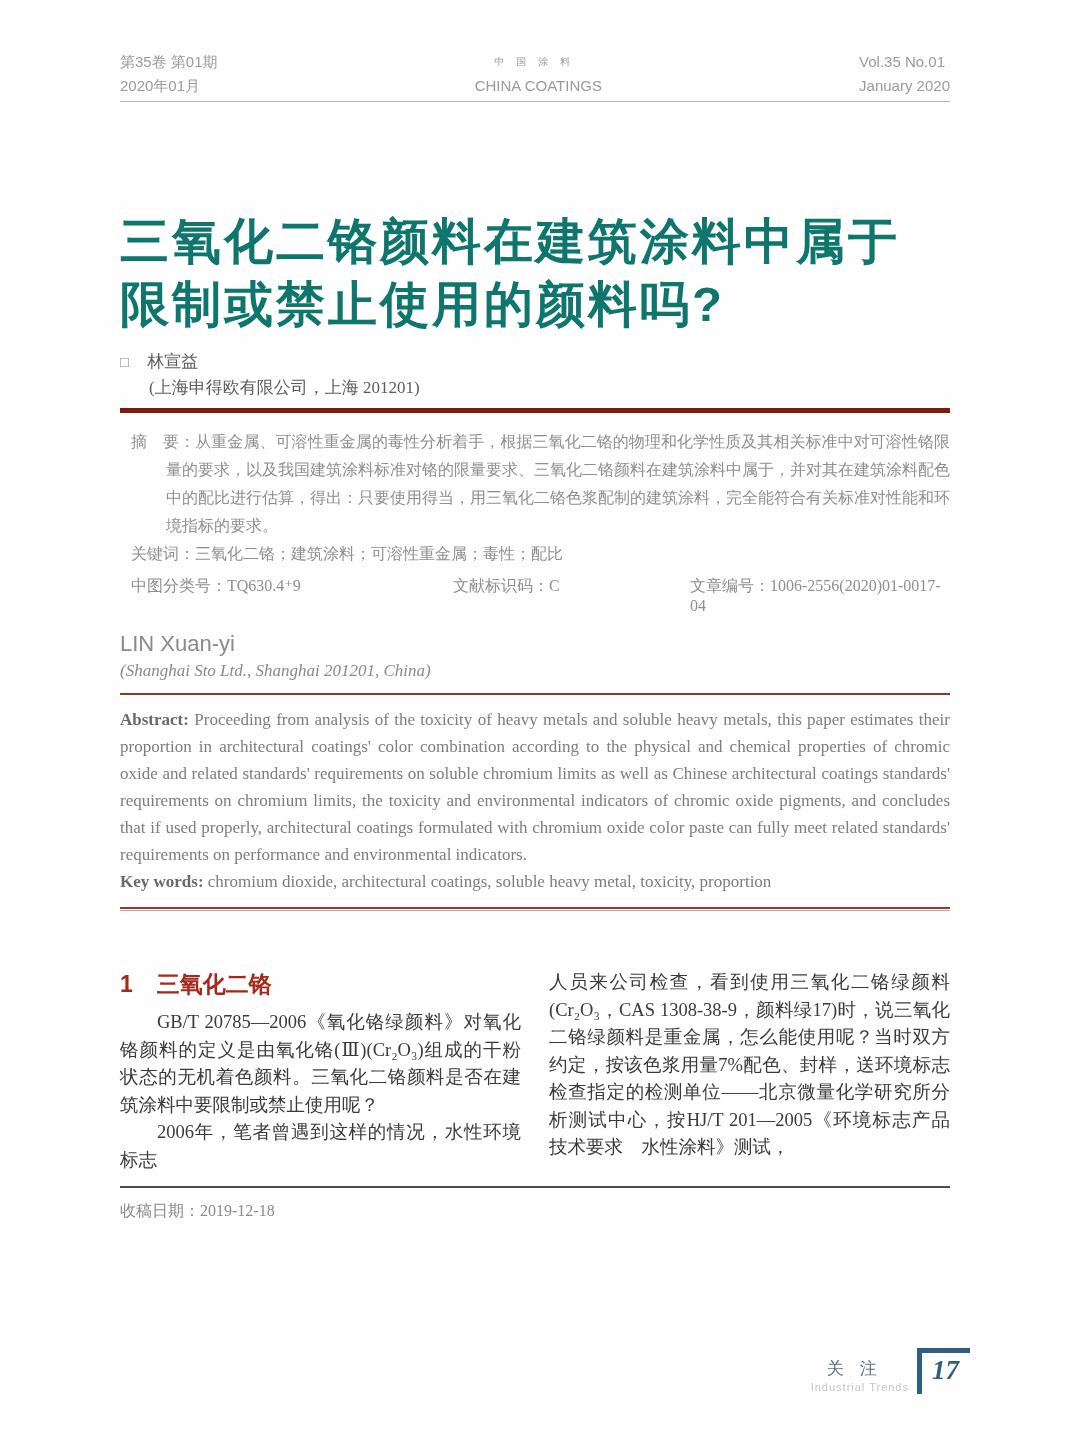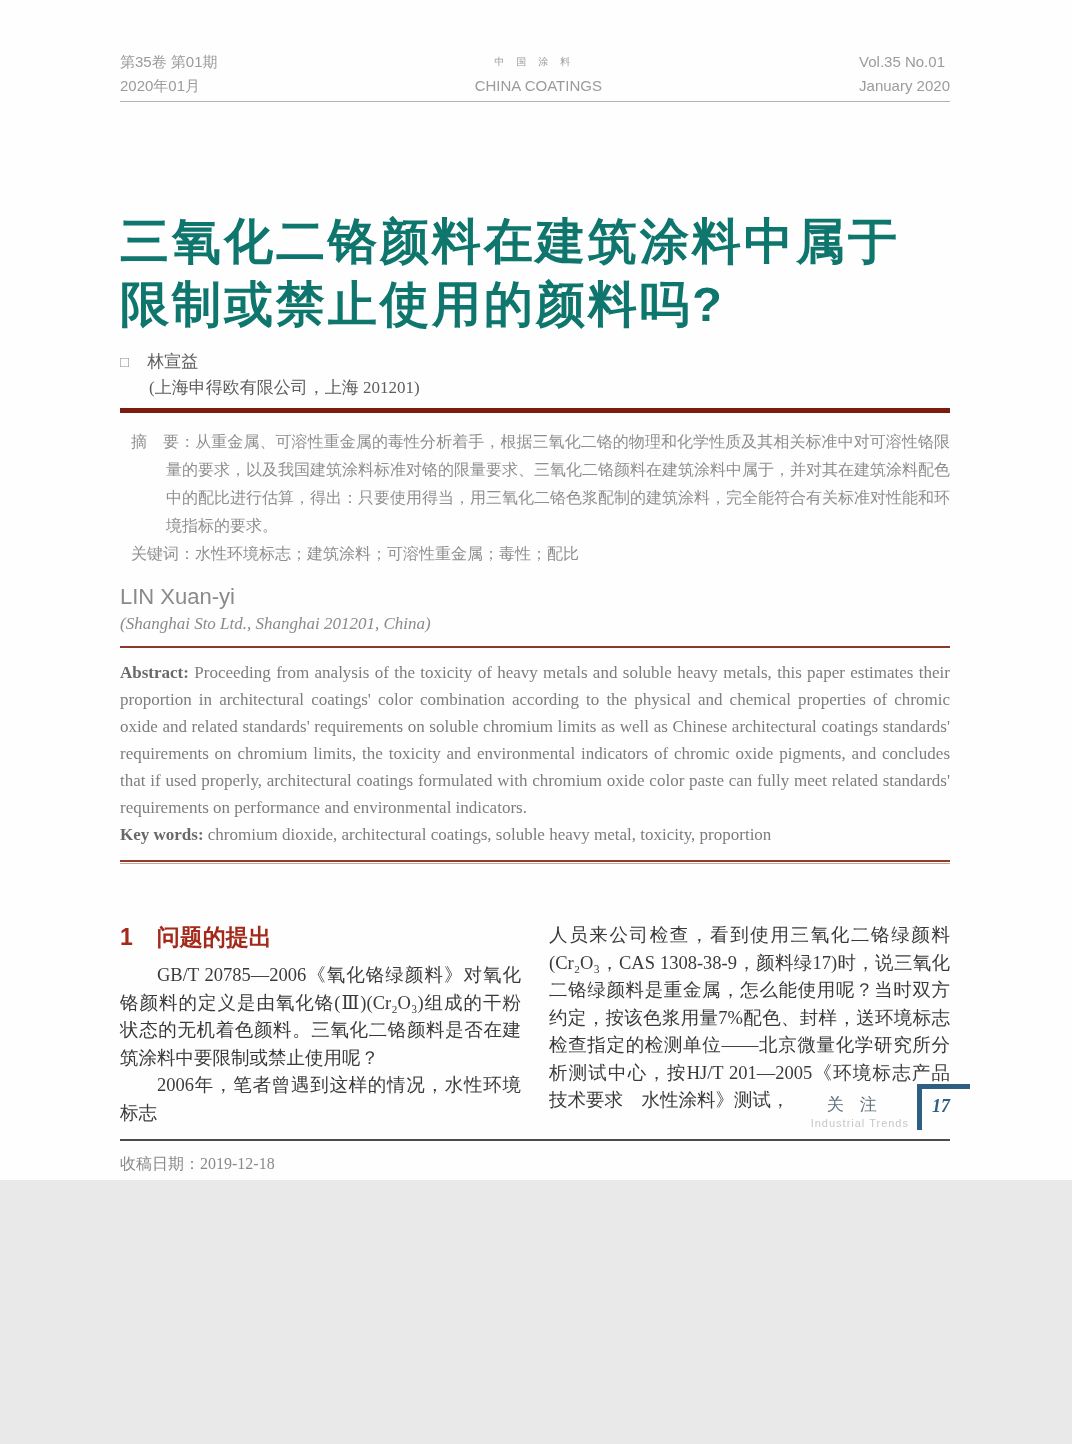--- a/index.html
+++ b/index.html
@@ -1,17 +1,17 @@
 <!DOCTYPE html>
 <html><head>
 <meta charset="utf-8">
 <style>
   html,body{margin:0;padding:0;background:#e9e9e9;}
   .page{
-    width:1072px;height:1180px;background:#fefefe;margin:0 auto;
+    width:1072px;height:1444px;background:#fefefe;margin:0 auto;
     position:relative;overflow:hidden;
     font-family:"Liberation Serif","DejaVu Serif",serif;color:#383838;
   }
   .content{padding:50px 122px 0 120px;}
 
   
   .journal-header{display:flex;justify-content:space-between;align-items:flex-start;
     color:#9b9b9b;font-family:"Liberation Sans","DejaVu Sans",sans-serif;
     font-size:15px;line-height:24px;}
   .h-col{white-space:nowrap;}
@@ -70,21 +70,21 @@
 
   
   .page-marker{position:absolute;right:102px;bottom:50px;display:flex;align-items:flex-start;}
   .pm-text{text-align:center;margin-right:8px;margin-top:9px;}
   .pm-cn{color:#5d707e;font-size:17px;letter-spacing:16px;
     font-family:"Liberation Sans","DejaVu Sans",sans-serif;}
   .pm-en{color:#c6c6c6;font-size:11px;letter-spacing:1px;margin-top:1px;
     font-family:"Liberation Sans","DejaVu Sans",sans-serif;}
   .pm-badge{border-top:5px solid #2E5F82;border-left:5px solid #2E5F82;
     padding:3px 8px 10px 10px;min-width:30px;}
-  .pm-num{color:#2E5F82;font-size:18px;font-style:italic;font-weight:bold;
+  .pm-num{color:#2E5F82;font-size:27px;font-style:italic;font-weight:bold;
     font-family:"Liberation Serif","DejaVu Serif",serif;line-height:28px;}
 </style>
 </head>
 <body>
 
 <div class="page">
   <div class="content">
 
     <div class="journal-header">
       <div class="h-col h-left">
@@ -108,34 +108,39 @@
     </div>
 
     <div class="author-row">
       <span class="author-bullet">□</span>
       <span>林宣益</span>
     </div>
     <div class="affil-cn">(上海申得欧有限公司，上海  201201)</div>
     <div class="thick-rule"></div>
 
     <div class="abstract-cn"><span>摘　要：</span><span>从重金属、可溶性重金属的毒性分析着手，根据三氧化二铬的物理和化学性质及其相关标准中对可溶性铬限量的要求，以及我国建筑涂料标准对铬的限量要求、三氧化二铬颜料在建筑涂料中属于，并对其在建筑涂料配色中的配比进行估算，得出：只要使用得当，用三氧化二铬色浆配制的建筑涂料，完全能符合有关标准对性能和环境指标的要求。</span></div>
-    <div class="keywords-cn"><span>关键词：</span><span>水性环境标志；建筑涂料；可溶性重金属；毒性；配比</span></div>
+    <div class="keywords-cn"><span>关键词：</span><span>三氧化二铬；建筑涂料；可溶性重金属；毒性；配比</span></div>
+    <div class="clc-row">
+      <span class="clc-cell1"><span>中图分类号：</span><span>TQ630.4⁺9</span></span>
+      <span class="clc-cell2"><span>文献标识码：</span><span>C</span></span>
+      <span class="clc-cell3"><span>文章编号：</span><span>1006-2556(2020)01-0017-04</span></span>
+    </div>
 
     <div class="author-en">LIN Xuan-yi</div>
     <div class="affil-en">(Shanghai Sto Ltd., Shanghai 201201, China)</div>
     <div class="thin-rule"></div>
 
     <div class="abstract-en"><span class="en-label">Abstract: </span><span>Proceeding from analysis of the toxicity of heavy metals and soluble heavy metals, this paper estimates their proportion in architectural coatings' color combination according to the physical and chemical properties of chromic oxide and related standards' requirements on soluble chromium limits as well as Chinese architectural coatings standards' requirements on chromium limits, the toxicity and environmental indicators of chromic oxide pigments, and concludes that if used properly, architectural coatings formulated with chromium oxide color paste can fully meet related standards' requirements on performance and environmental indicators.</span></div>
     <div class="keywords-en"><span class="en-label">Key words: </span><span>chromium dioxide, architectural coatings, soluble heavy metal, toxicity, proportion</span></div>
     <div class="rule-double"></div>
 
     <div class="section">
       <div class="columns">
         <div class="col">
-          <h3 class="sec-heading"><span class="sec-num">1</span><span>问题的提出</span></h3>
+          <h3 class="sec-heading"><span class="sec-num">1</span><span>三氧化二铬</span></h3>
           <p>GB/T 20785—2006《氧化铬绿颜料》对氧化铬颜料的定义是由氧化铬(Ⅲ)(Cr₂O₃)组成的干粉状态的无机着色颜料。三氧化二铬颜料是否在建筑涂料中要限制或禁止使用呢？</p>
           <p>2006年，笔者曾遇到这样的情况，水性环境标志</p>
         </div>
         <div class="col">
           <p class="cont">人员来公司检查，看到使用三氧化二铬绿颜料(Cr₂O₃，CAS 1308-38-9，颜料绿17)时，说三氧化二铬绿颜料是重金属，怎么能使用呢？当时双方约定，按该色浆用量7%配色、封样，送环境标志检查指定的检测单位——北京微量化学研究所分析测试中心，按HJ/T 201—2005《环境标志产品技术要求　水性涂料》测试，</p>
         </div>
       </div>
     </div>
 
     <div class="footnote">

